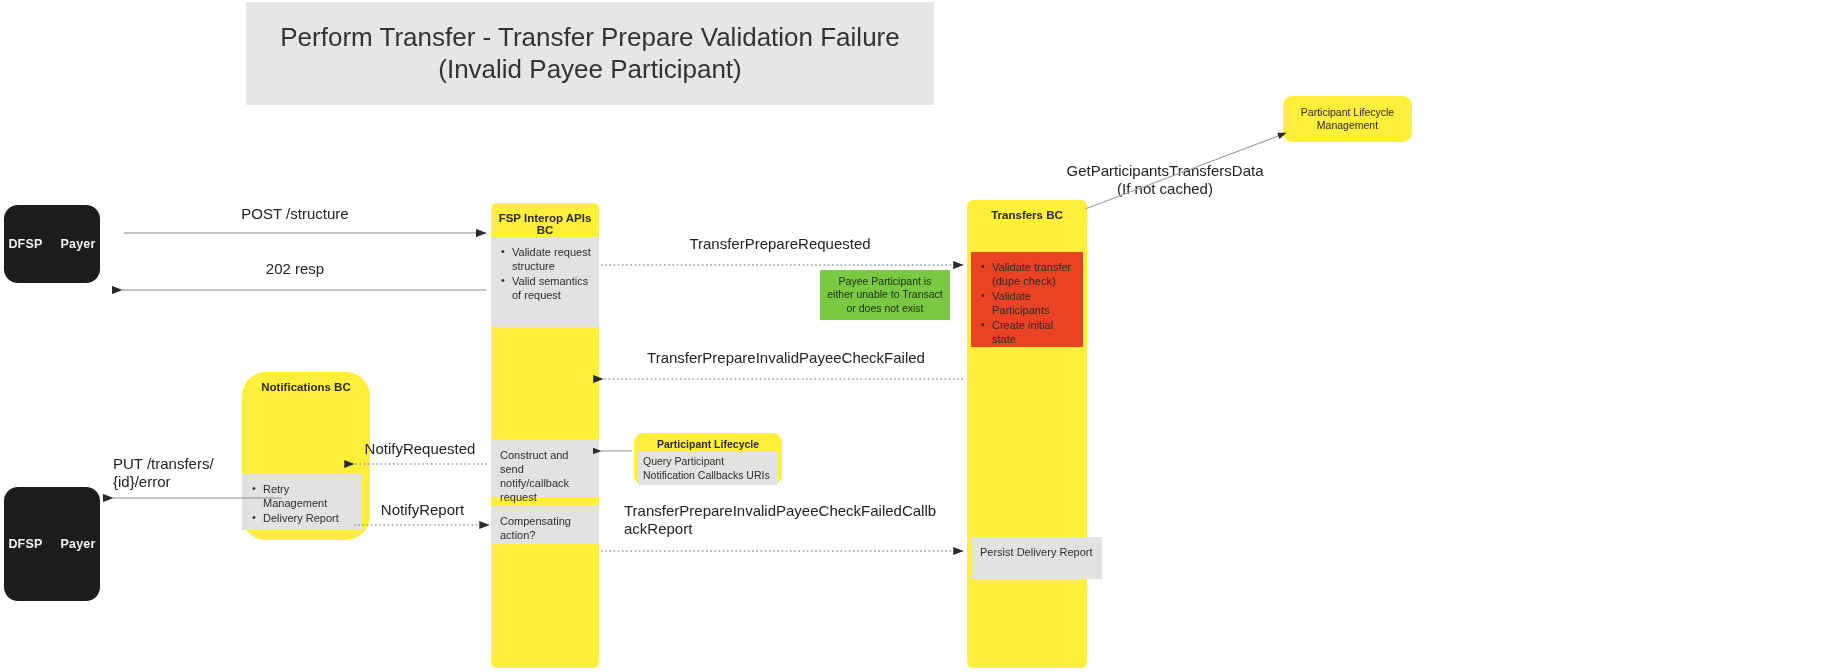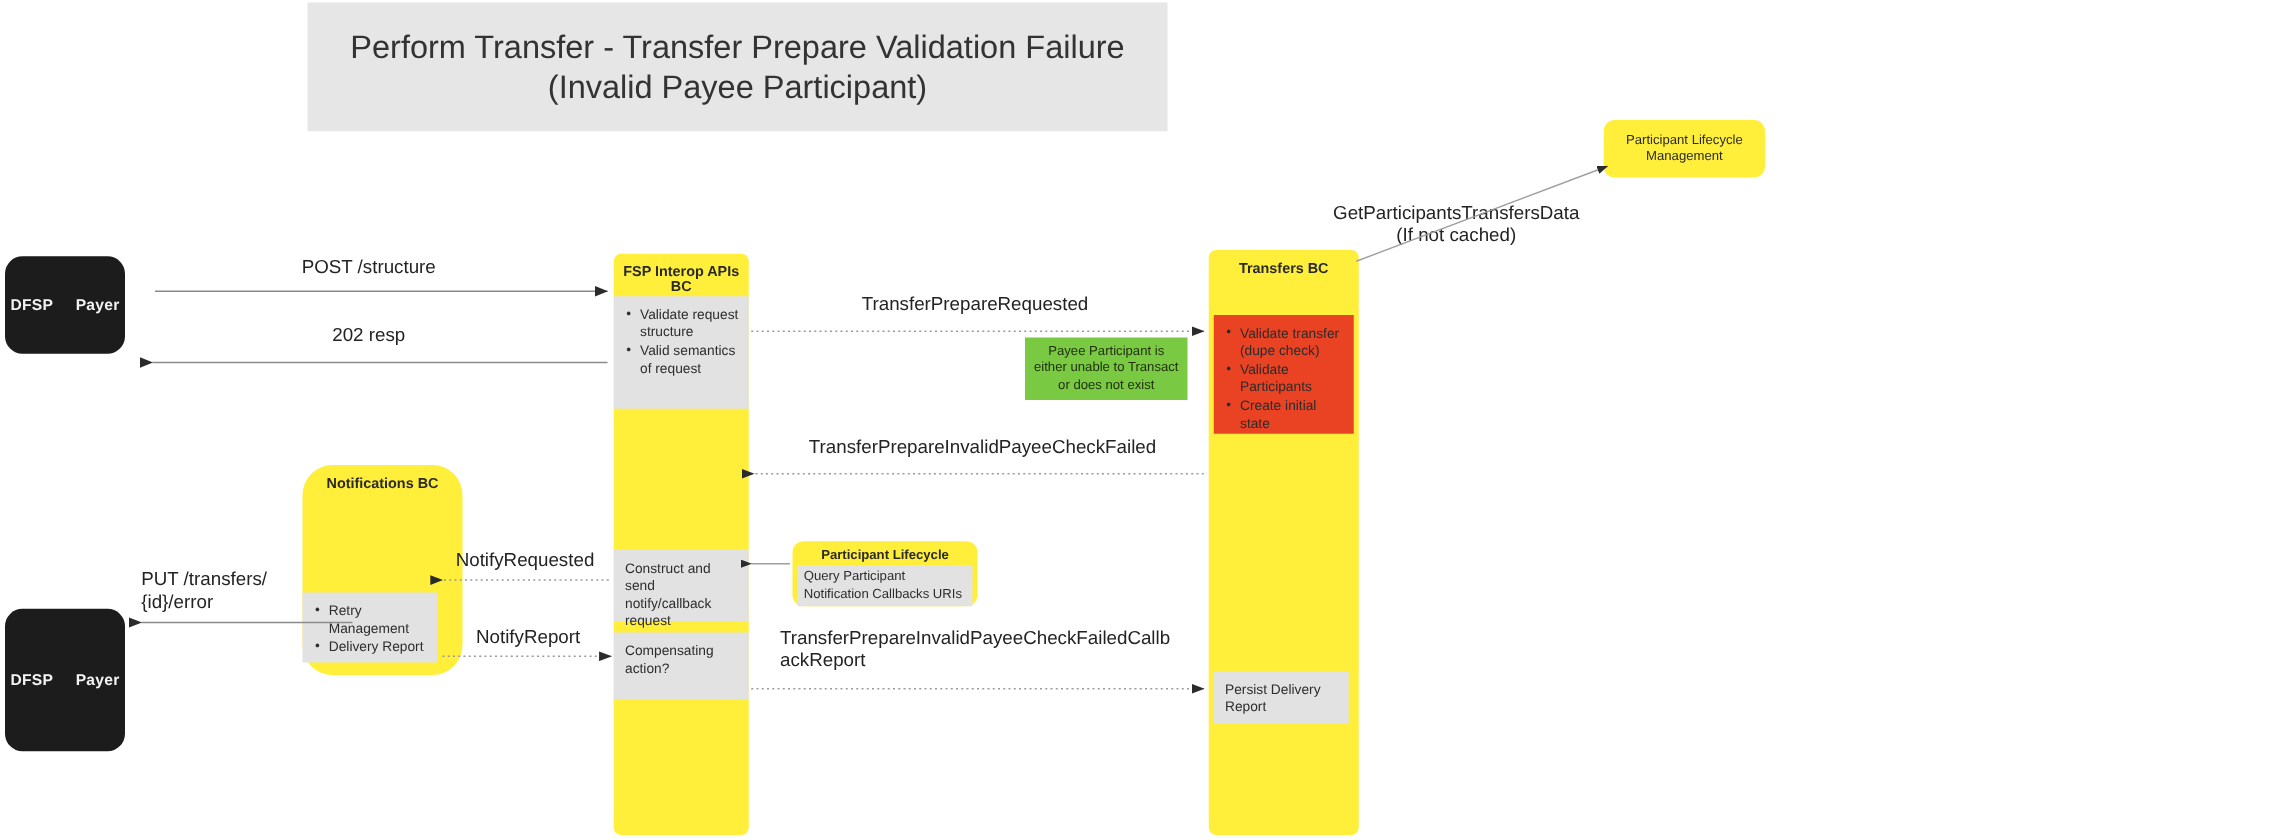--- a/index.html
+++ b/index.html
@@ -89,26 +89,26 @@
   .panel li { position: relative; margin: 0 0 1px 0; }
   .panel li::before {
     content: "\2022";
     position: absolute; left: -11px; top: -1px;
     font-size: 11px;
   }
 
   
   #fsp-validate { left: 491px; top: 237px; width: 108px; height: 90px; }
   #fsp-construct { left: 491px; top: 440px; width: 108px; height: 57px; }
-  #fsp-compensating { left: 491px; top: 506px; width: 108px; height: 54px; }
+  #fsp-compensating { left: 491px; top: 506px; width: 108px; height: 38px; }
   
   #transfers-validate { left: 971px; top: 252px; width: 112px; height: 95px; }
-  #transfers-persist { left: 971px; top: 537px; width: 108px; height: 42px; }
-  
-  #notif-panel { left: 242px; top: 474px; width: 108px; height: 56px; }
+  #transfers-persist { left: 971px; top: 537px; width: 131px; height: 42px; }
+  
+  #notif-panel { left: 242px; top: 474px; width: 120px; height: 56px; }
 
   
   #note-payee {
     left: 820px; top: 270px; width: 130px; height: 50px;
     background: #7ac943;
     color: #21300f;
     font-size: 10.5px;
     line-height: 1.28;
     display: flex; align-items: center; justify-content: center;
     text-align: center;

